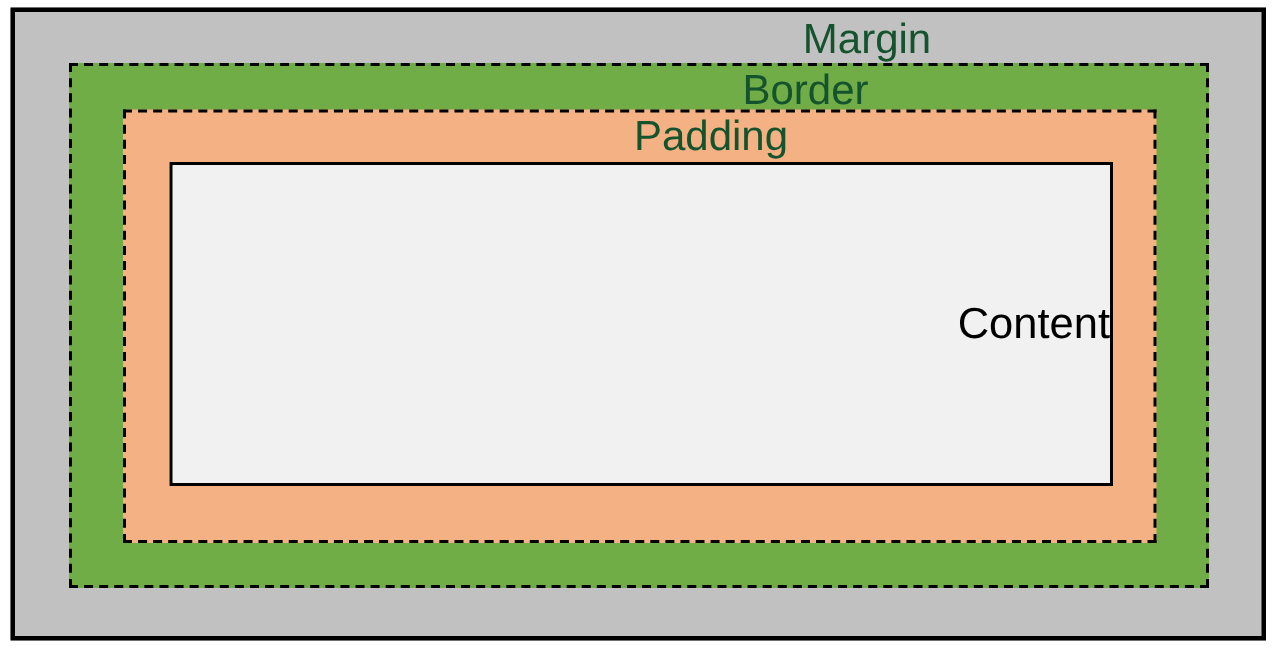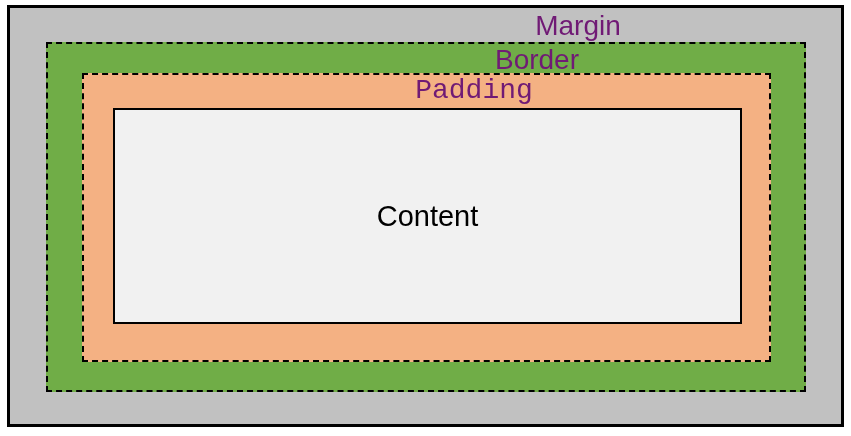--- a/index.html
+++ b/index.html
@@ -45,45 +45,45 @@
     background: #f1f1f1;
     display: flex;
     align-items: center;
     justify-content: center;
   }
   .layer-label {
     position: absolute;
     transform: translateX(-50%);
     font-size: 28px;
     line-height: 28px;
-    color: #701a75;
+    color: #14532d;
     white-space: nowrap;
   }
   .label-margin  { left: 578px; top: 12px; }
   .label-border  { left: 537px; top: 46px; }
-  .label-padding { left: 474px; top: 77px; font-family: Liberation Mono, monospace; }
+  .label-padding { left: 474px; top: 77px; }
   .content-label {
     font-size: 29px;
     line-height: 29px;
     color: #000;
     white-space: nowrap;
   }
 </style>
 </head>
 <body>
 
 <div class="stage">
 
   <div class="box margin-box" style="background-color: rgb(193, 193, 193);"></div>
 
   <div class="box border-box" style="background-color: rgb(112, 173, 71);"></div>
 
   <div class="box padding-box" style="background-color: rgb(244, 177, 131);"></div>
 
-  <div class="box content-box" style="background-color: rgb(241, 241, 241);">
+  <div class="box content-box" style="background-color: rgb(241, 241, 241); justify-content: flex-end;">
     <span class="content-label">Content</span>
   </div>
 
   <div class="layer-label label-margin">Margin</div>
 
   <div class="layer-label label-border">Border</div>
 
   <div class="layer-label label-padding">Padding</div>
 
 </div>

